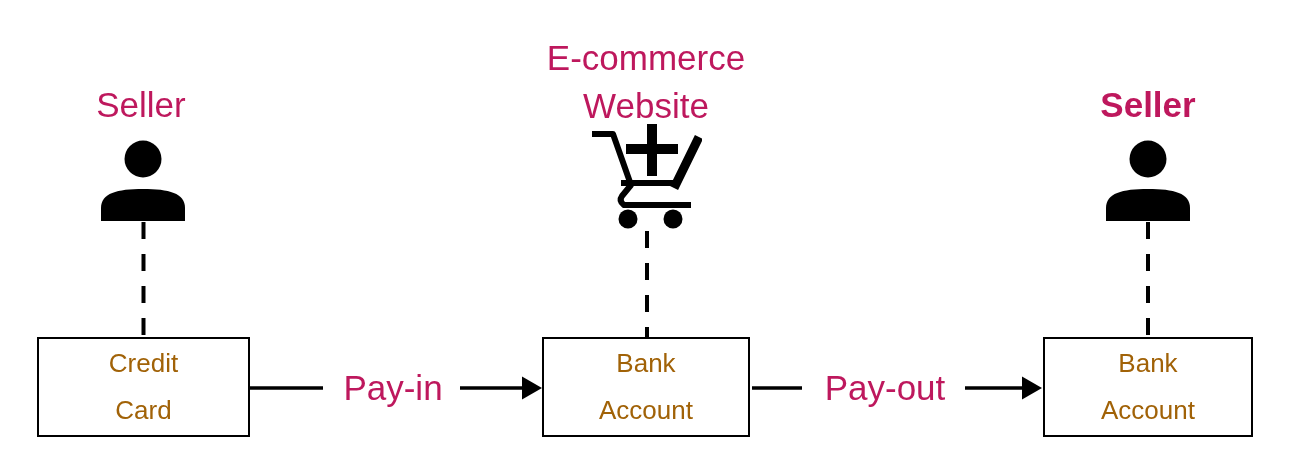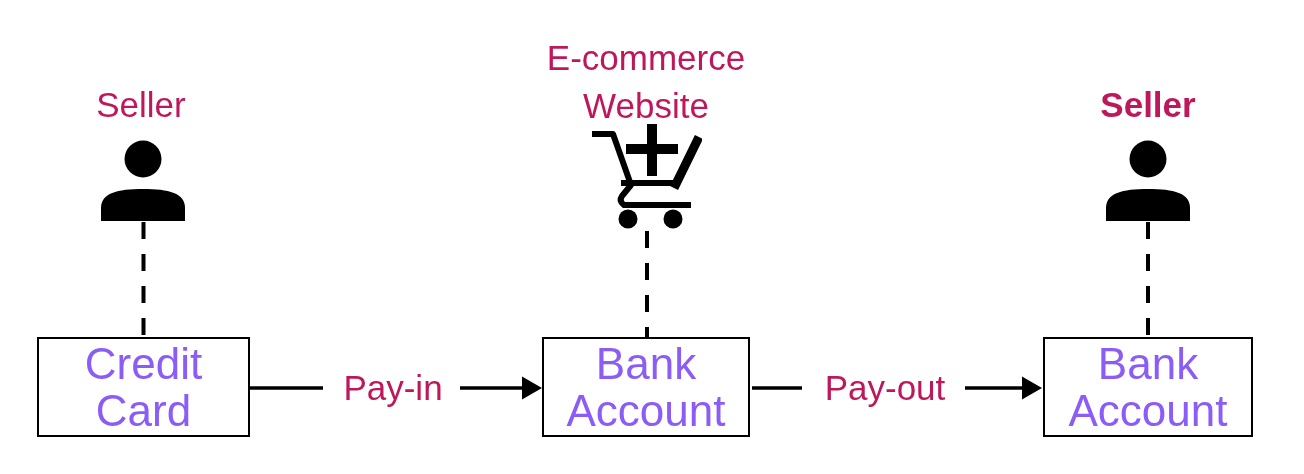--- a/index.html
+++ b/index.html
@@ -32,25 +32,25 @@
   .box {
     position: absolute;
     box-sizing: border-box;
     border: 2.5px solid #000000;
     background: #ffffff;
     display: flex;
     align-items: center;
     justify-content: center;
   }
   .box span {
-    font-size: 44px;
+    font-size: 26px;
     line-height: 47px;
     text-align: center;
     white-space: pre-line;
-    color: #8b5cf6;
+    color: #a16207;
   }
   .icon { position: absolute; }
 </style>
 </head>
 <body>
 
 <div class="canvas">
 
   <svg class="overlay" width="1304" height="474" viewBox="0 0 1304 474" stroke="#000000" fill="none">
 

